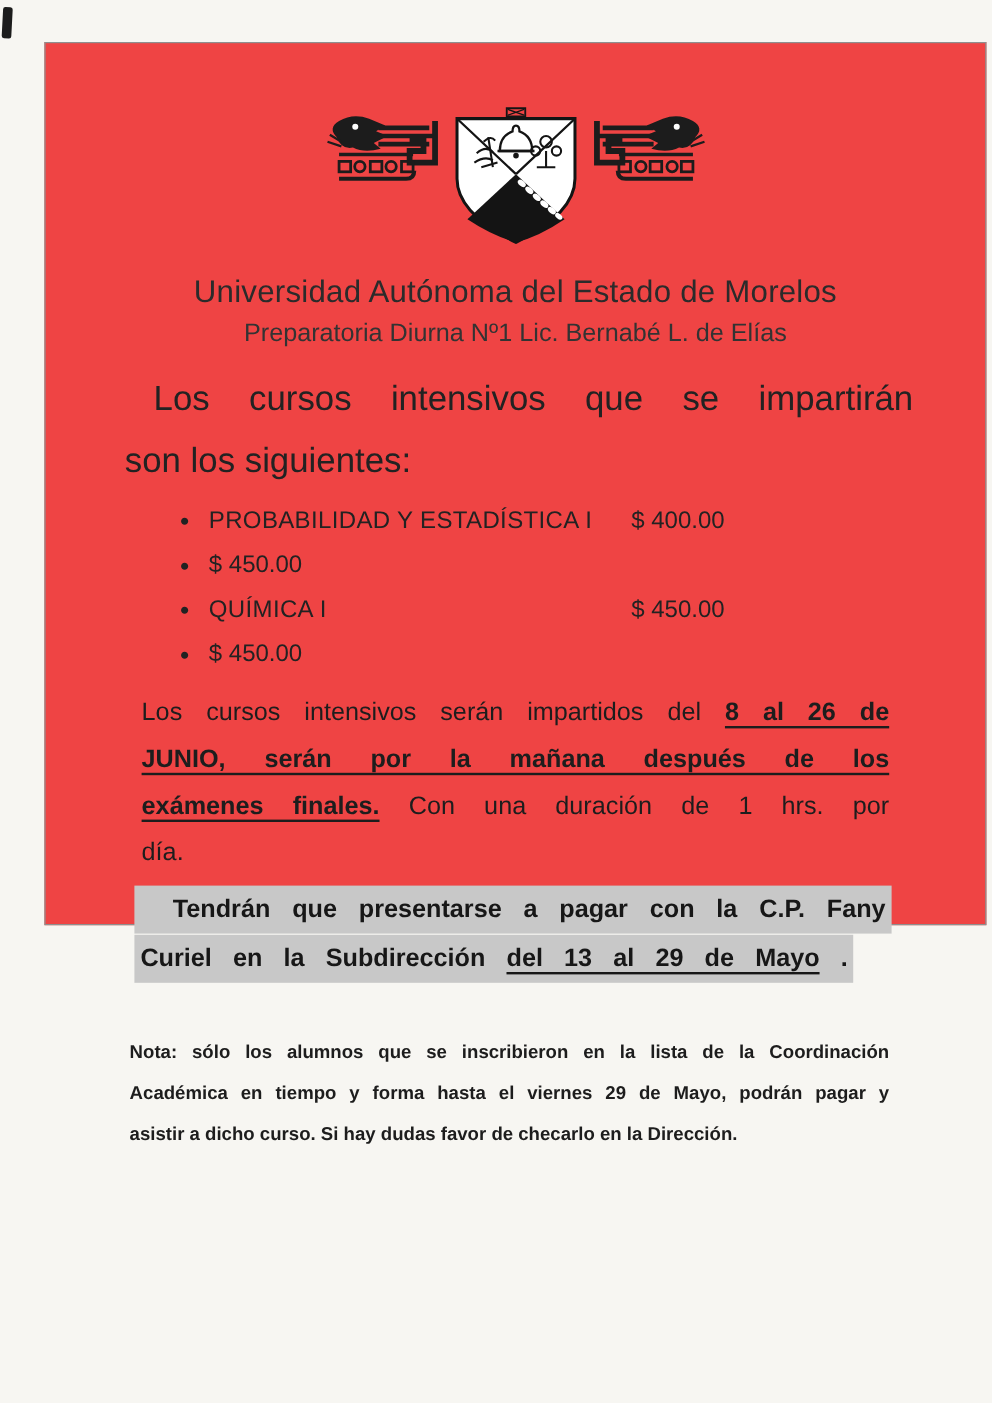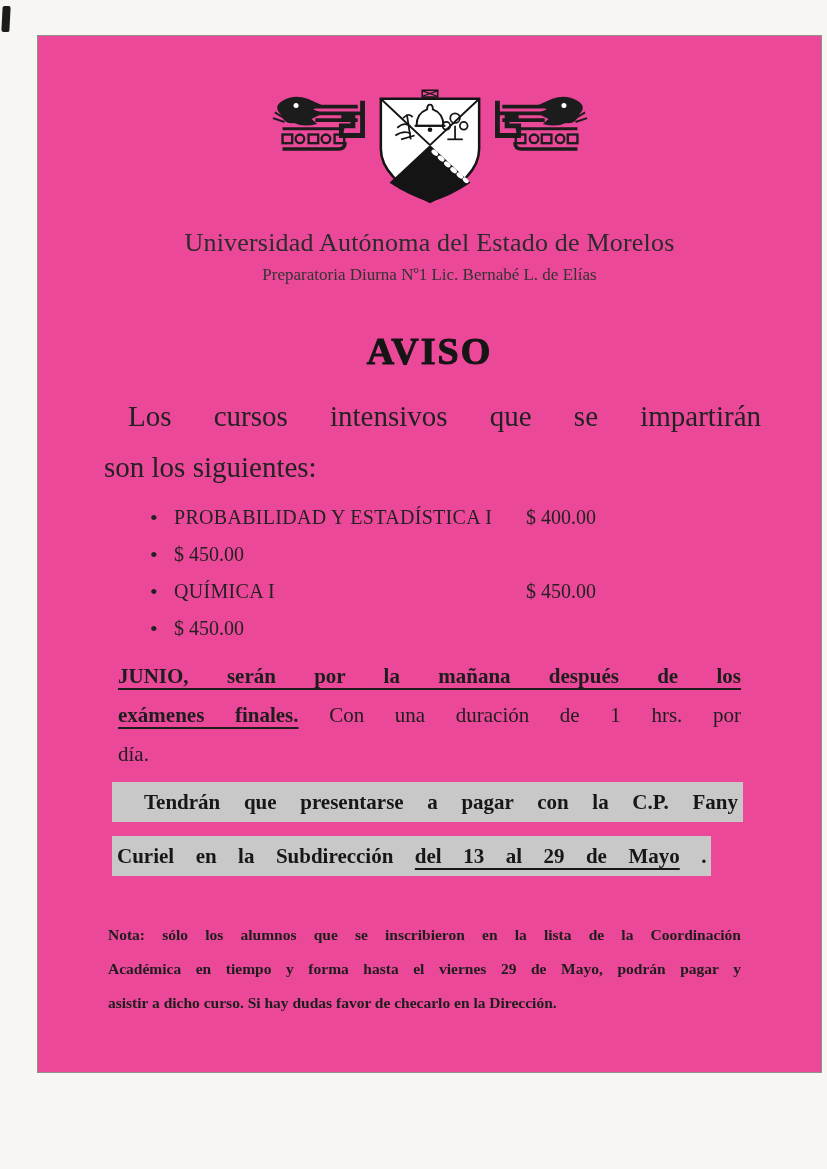--- a/index.html
+++ b/index.html
@@ -7,46 +7,46 @@
     width:827px;height:1169px;position:relative;overflow:hidden;
     background:#f7f6f2;
     font-family:"Liberation Sans", sans-serif;
     color:#1f1f1f;
   }
   .scan-artifact{
     position:absolute;left:2px;top:6px;width:8px;height:26px;
     background:#1c1c1c;border-radius:2px;transform:rotate(3deg);
   }
   .page{
-    position:absolute;left:37px;top:35px;width:785px;height:1038px;
-    border:1.5px solid #8f8f8f;background:#ec4899;box-sizing:border-box;font-family:Liberation Serif, serif;
+    position:absolute;left:37px;top:35px;width:785px;height:736px;
+    border:1.5px solid #8f8f8f;background:#ef4444;box-sizing:border-box;
   }
   .crest-wrap{text-align:center;margin-top:50px;height:124px;}
   .uni-name{margin-top:18px;text-align:center;font-size:26px;color:#2b2b2b;letter-spacing:.2px;}
-  .school-name{margin-top:7px;text-align:center;font-size:17px;color:#333;}
+  .school-name{margin-top:7px;text-align:center;font-size:21px;color:#333;}
   .aviso{
     margin-top:44px;text-align:center;font-size:38px;font-weight:bold;
     letter-spacing:2px;color:#151515;-webkit-text-stroke:1px #151515;
   }
   .intro{margin:18px 60px 0 66px;font-size:29px;line-height:51px;color:#222;}
   .jline{text-align:justify;text-align-last:justify;text-justify:inter-word;}
   .intro .l1{text-indent:24px;}
   .course-list{margin:6px 80px 0 112px;font-size:20px;color:#222;}
   .course-row{display:grid;grid-template-columns:24px 352px 1fr;line-height:37px;}
   .course-row .bullet{font-size:22px;}
   .course-row .cname{white-space:nowrap;letter-spacing:.3px;}
   .sched{margin:10px 80px 0 80px;font-size:21px;line-height:39px;color:#1d1d1d;}
   .bold-u{
     font-weight:bold;text-decoration:underline;
     text-decoration-thickness:2px;text-underline-offset:5px;
   }
   .hl{margin:8px 78px 0 74px;font-size:21px;font-weight:bold;line-height:40px;color:#171717;}
   .hl .hline{background:#c8c8c8;padding:0 5px;box-sizing:border-box;}
   .hl .l1{display:block;text-align:justify;text-align-last:justify;padding-left:32px;}
-  .hl .l2{display:block;width:95%;margin-top:14px;text-align:justify;text-align-last:justify;}
+  .hl .l2{display:block;width:95%;margin-top:1px;text-align:justify;text-align-last:justify;}
   .hl .u{
     text-decoration:underline;text-decoration-thickness:2px;text-underline-offset:5px;
   }
   .note{margin:42px 80px 0 70px;font-size:15.5px;font-weight:bold;line-height:34px;color:#1d1d1d;}
   .crest{display:inline-block;}
 </style>
 </head>
 <body>
 
 <div class="scan-artifact"></div>
@@ -104,21 +104,20 @@
             <circle cx="87" cy="38" r="4"></circle>
           <path d="M70 52 h16"></path>
         </g>
       </g>
     </svg>
   </div>
 
   <div class="uni-name">Universidad Autónoma del Estado de Morelos</div>
   <div class="school-name">Preparatoria Diurna Nº1 Lic. Bernabé L. de Elías</div>
 
-  <div class="aviso">AVISO</div>
 
   <div class="intro">
     <div class="jline l1">Los cursos intensivos que se impartirán</div>
     <div>son los siguientes:</div>
   </div>
 
   <div class="course-list">
     <div class="course-row">
       <span class="bullet">•</span>
       <span class="cname">PROBABILIDAD Y ESTADÍSTICA I</span>
@@ -134,20 +133,24 @@
       <span class="price">$ 450.00</span>
     </div>
     <div class="course-row">
       <span class="bullet">•</span>
       <span class="price">$ 450.00</span>
     </div>
   </div>
 
   <div class="sched">
     <div class="jline">
+      <span>Los cursos intensivos serán impartidos del</span>
+      <span class="bold-u">8  al  26 de</span>
+    </div>
+    <div class="jline">
       <span class="bold-u">JUNIO,    serán por la mañana después de los</span>
     </div>
     <div class="jline">
       <span class="bold-u">exámenes finales.</span>
       <span>Con una duración de 1  hrs. por</span>
     </div>
     <div>día.</div>
   </div>
 
   <div class="hl">

